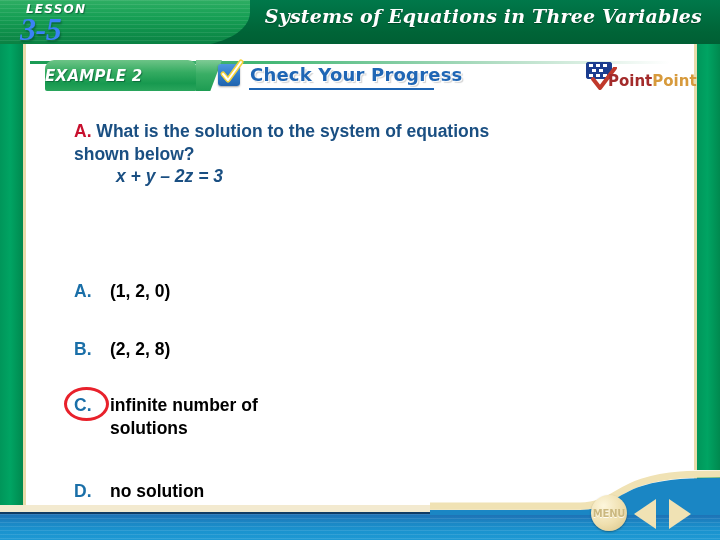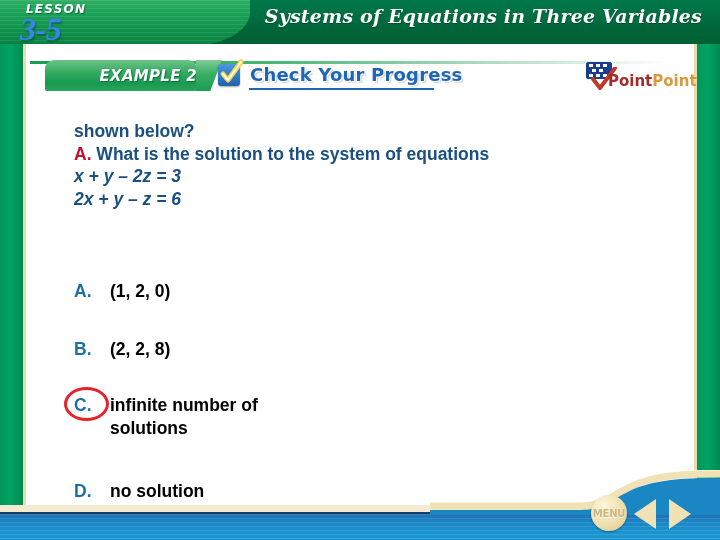--- a/index.html
+++ b/index.html
@@ -120,21 +120,21 @@
     background: linear-gradient(90deg, #1a9b54 0%, #46b877 38%, #b9e0c9 75%, #ffffff 100%);
   }
   .example-tab {
     position: absolute;
     left: 45px; top: 60px;
     width: 152px; height: 31px;
     border-radius: 9px 9px 2px 2px;
     background: linear-gradient(180deg, #6dc487 0%, #34ab61 40%, #17994f 75%, #2aa55c 100%);
     display: flex;
     align-items: center;
-    justify-content: flex-end;
+    justify-content: flex-start;
   }
   .example-tab-label {
     color: #ffffff;
     font-family: "DejaVu Sans", sans-serif;
     font-weight: bold;
     font-style: italic;
     font-size: 15px;
     letter-spacing: 0.3px;
     text-shadow: 1px 1px 1px rgba(0,80,45,0.6);
   }
@@ -207,21 +207,21 @@
   }
   .q-line {
     color: #1a4f82;
     font-family: "Liberation Sans", sans-serif;
     font-weight: bold;
     font-size: 17.5px;
     line-height: 22.5px;
     white-space: pre;
   }
   .q-marker { color: #c8102e; }
-  .q-eq { font-style: italic; }
+  .q-eq { font-style: italic; margin-left: 42px; }
 
   
   .choice {
     position: absolute;
     display: flex;
     align-items: flex-start;
   }
   .choice-label {
     color: #1a6fa8;
     font-family: "Liberation Sans", sans-serif;
@@ -376,24 +376,23 @@
       <svg width="26" height="26" viewBox="0 0 26 26" aria-hidden="true">
         <path d="M2 12 L9 21 L24 1" stroke="#c0392b" stroke-width="4" fill="none" stroke-linecap="round" stroke-linejoin="round"></path>
       </svg>
     </div>
     <div class="cp-text">
       <span class="cp-check-word">Point</span><span class="cp-point-word">Point</span>
     </div>
   </div>
 
   <div class="question-block">
+    <div class="q-line"><span class="q-marker">A.</span><span> What is the solution to the system of equations</span></div>
     <div class="q-line">shown below?</div>
-    <div class="q-line"><span class="q-marker">A.</span><span> What is the solution to the system of equations</span></div>
     <div class="q-line q-eq">x + y – 2z = 3</div>
-    <div class="q-line q-eq">2x + y – z = 6</div>
   </div>
 
   <div class="choice" id="choice-a">
     <span class="choice-label">A.</span>
     <span class="choice-text">(1, 2, 0)</span>
   </div>
 
   <div class="choice" id="choice-b">
     <span class="choice-label">B.</span>
     <span class="choice-text">(2, 2, 8)</span>

